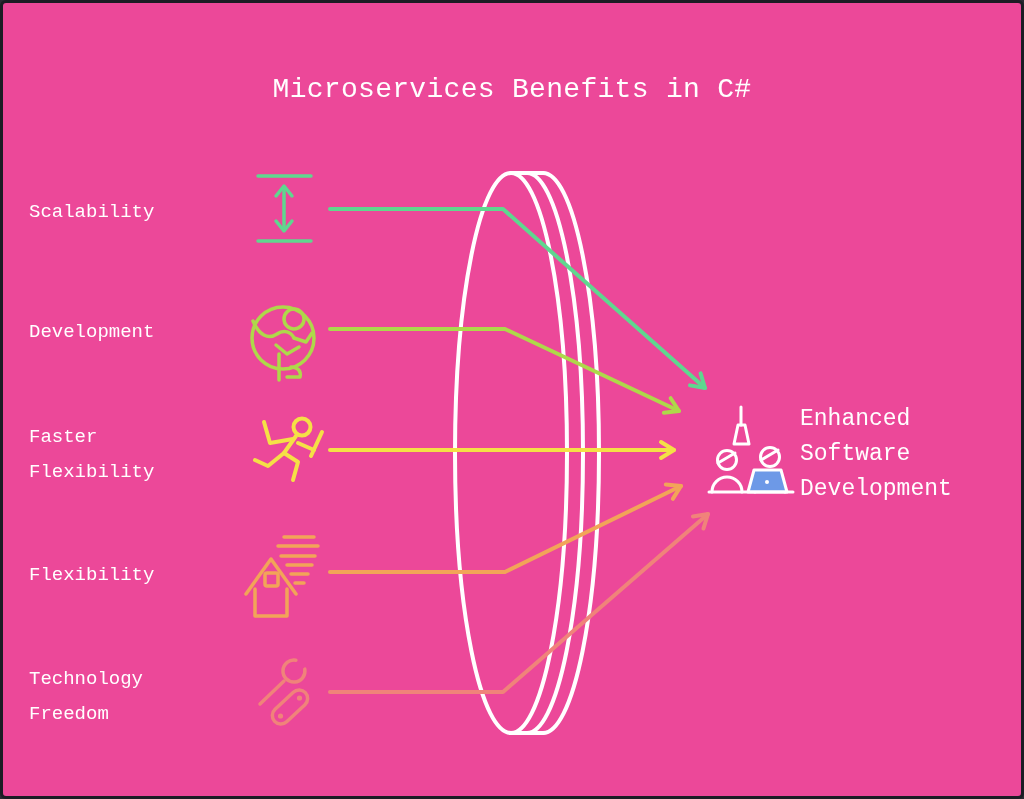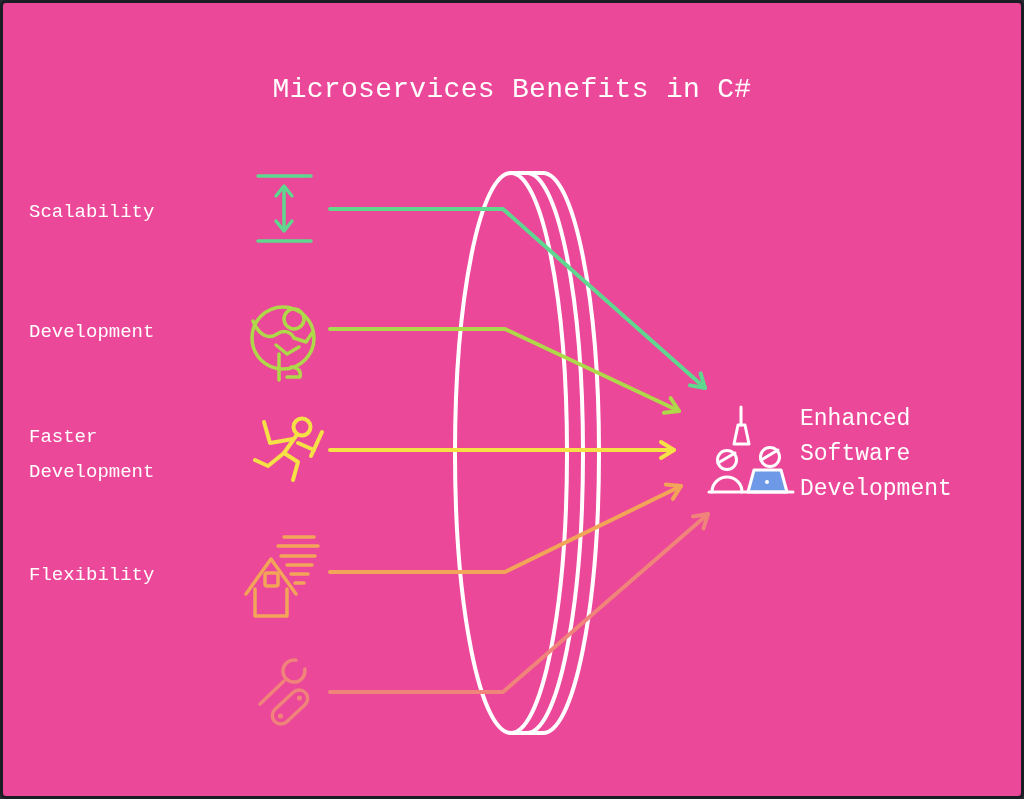--- a/index.html
+++ b/index.html
@@ -34,22 +34,23 @@
 </style>
 </head>
 <body>
 
 <div class="canvas">
 
   <div class="title">Microservices Benefits in C#</div>
 
   <div class="benefit-label lbl-0">Scalability</div>
   <div class="benefit-label lbl-1">Development</div>
-  <div class="benefit-label lbl-2">Faster Development</div>
+  <div class="benefit-label lbl-2">Faster Flexibility</div>
   <div class="benefit-label lbl-3">Flexibility</div>
+  <div class="benefit-label lbl-4">Technology Freedom</div>
 
   <div class="outcome-label">Enhanced Software Development</div>
 
   <svg class="overlay" width="1018" height="793" viewBox="0 0 1018 793">
     <defs>
       <marker id="ah0" viewBox="0 0 22 22" refX="18" refY="11" markerWidth="22" markerHeight="22" markerUnits="userSpaceOnUse" orient="auto">
         <path d="M 5,3 L 18,11 L 5,19" fill="none" stroke-width="4" stroke-linecap="round" stroke-linejoin="round" stroke="#5fd78f"></path>
       </marker>
       <marker id="ah1" viewBox="0 0 22 22" refX="18" refY="11" markerWidth="22" markerHeight="22" markerUnits="userSpaceOnUse" orient="auto">
         <path d="M 5,3 L 18,11 L 5,19" fill="none" stroke-width="4" stroke-linecap="round" stroke-linejoin="round" stroke="#aed84a"></path>

